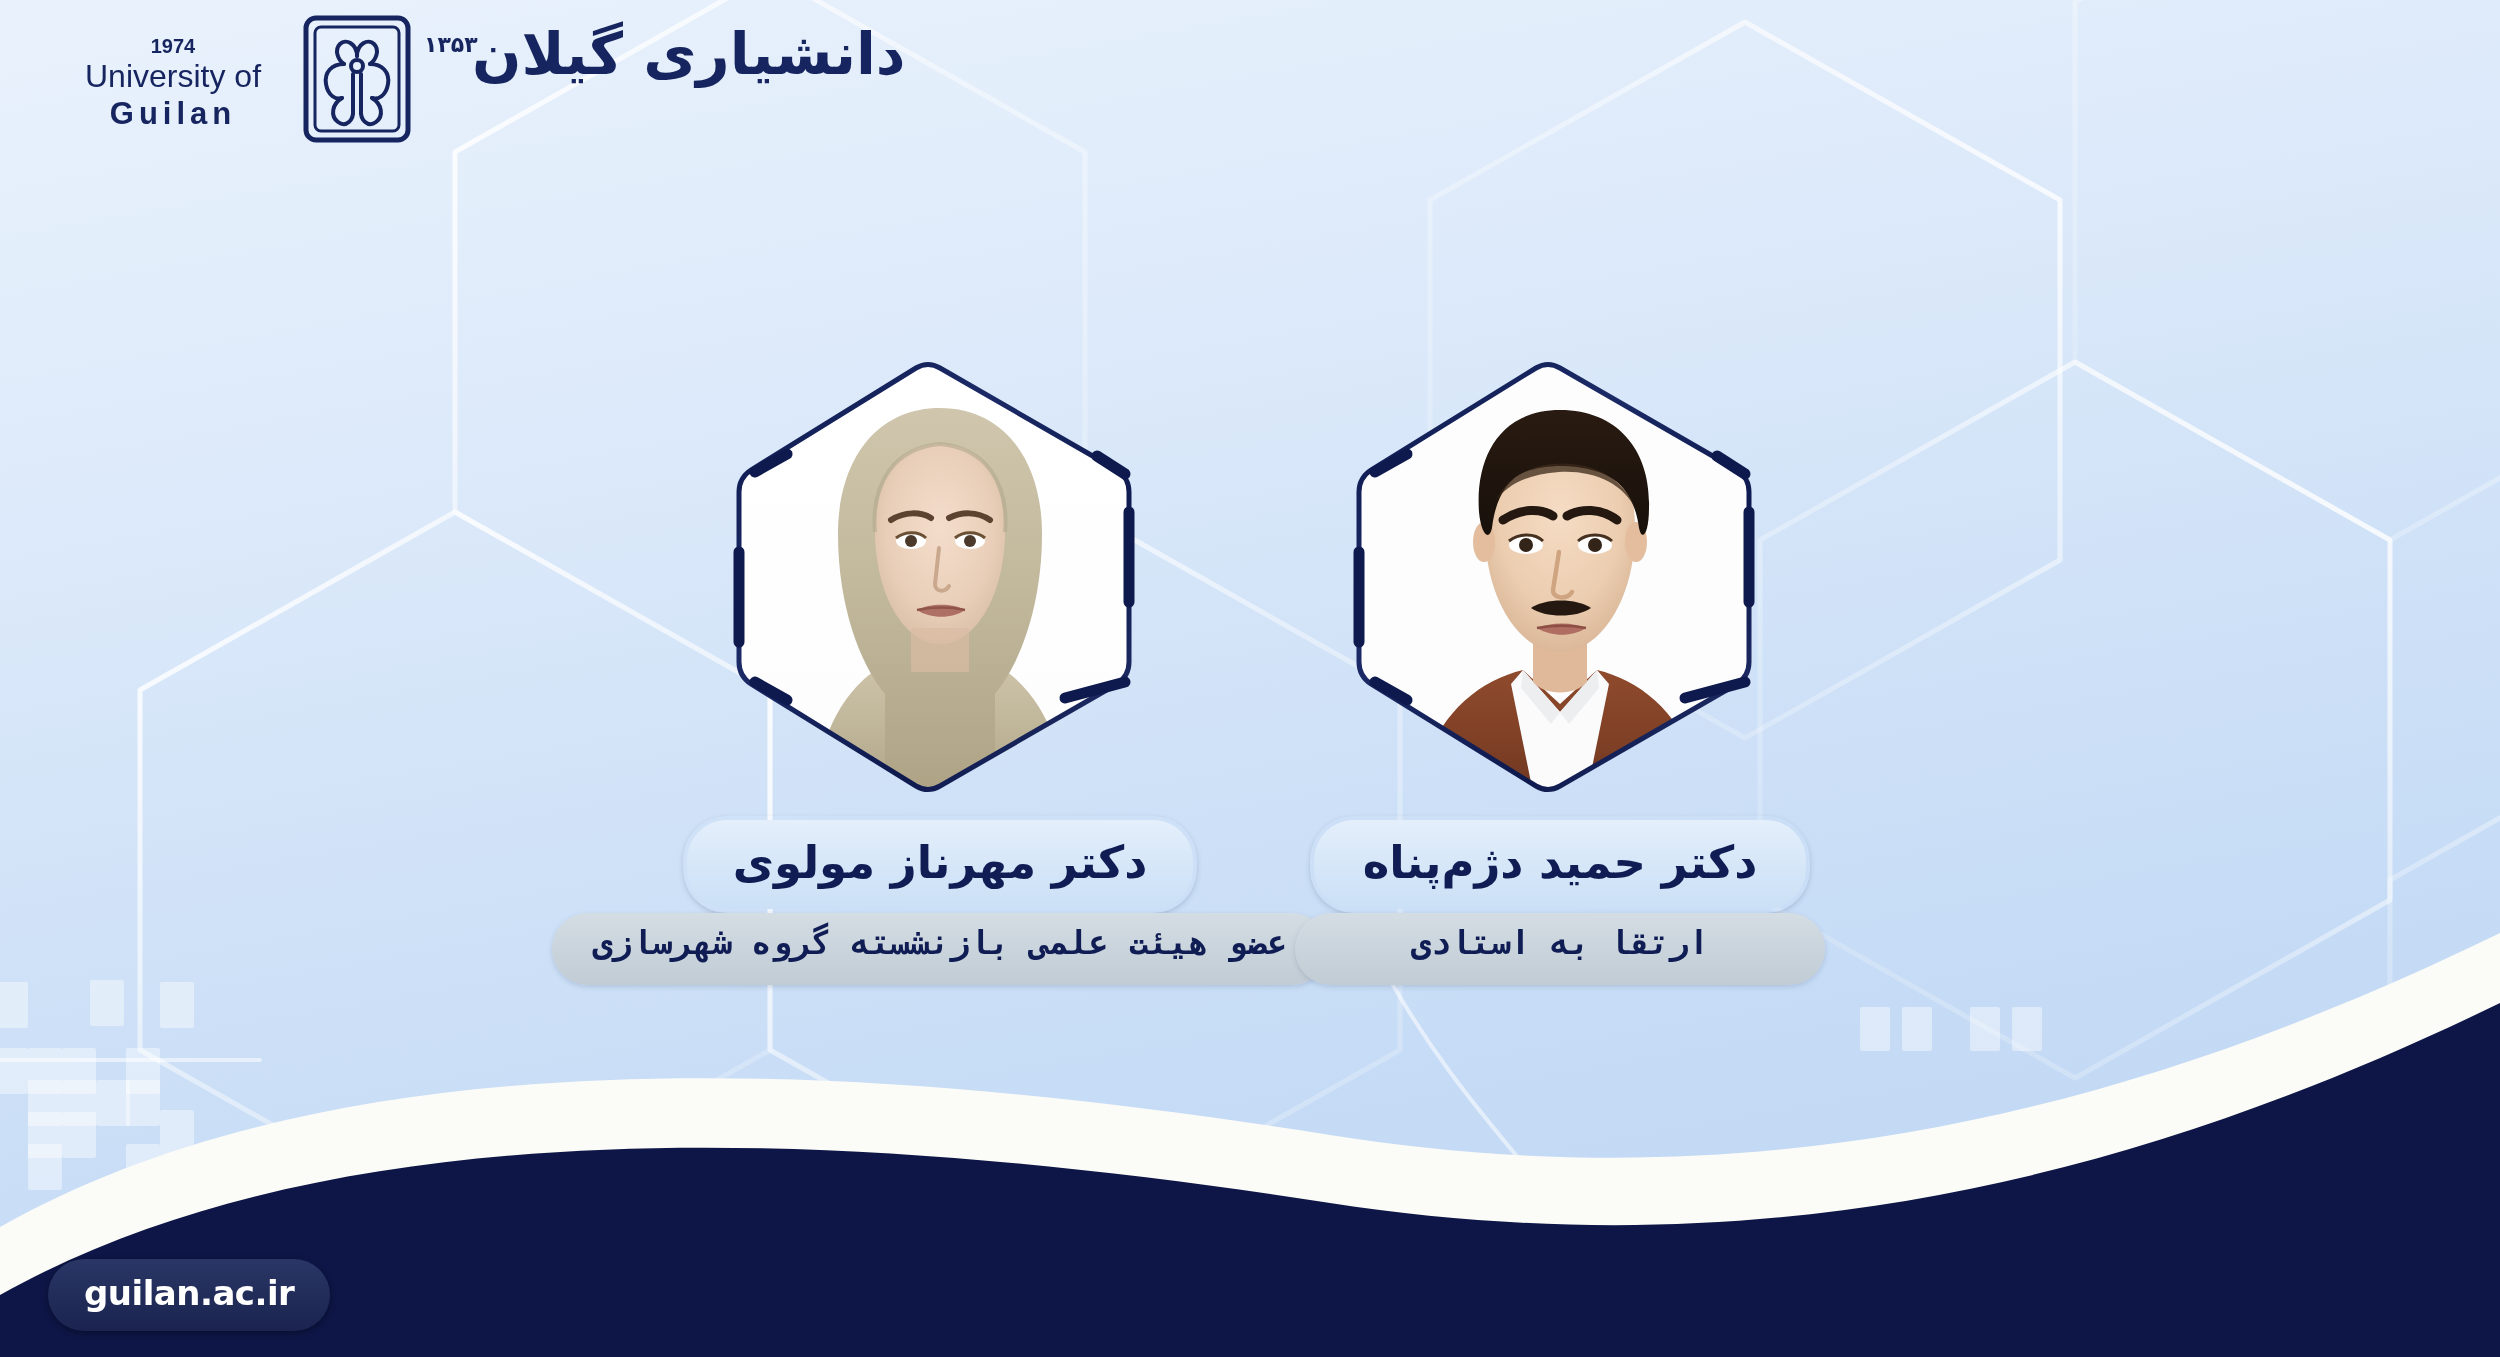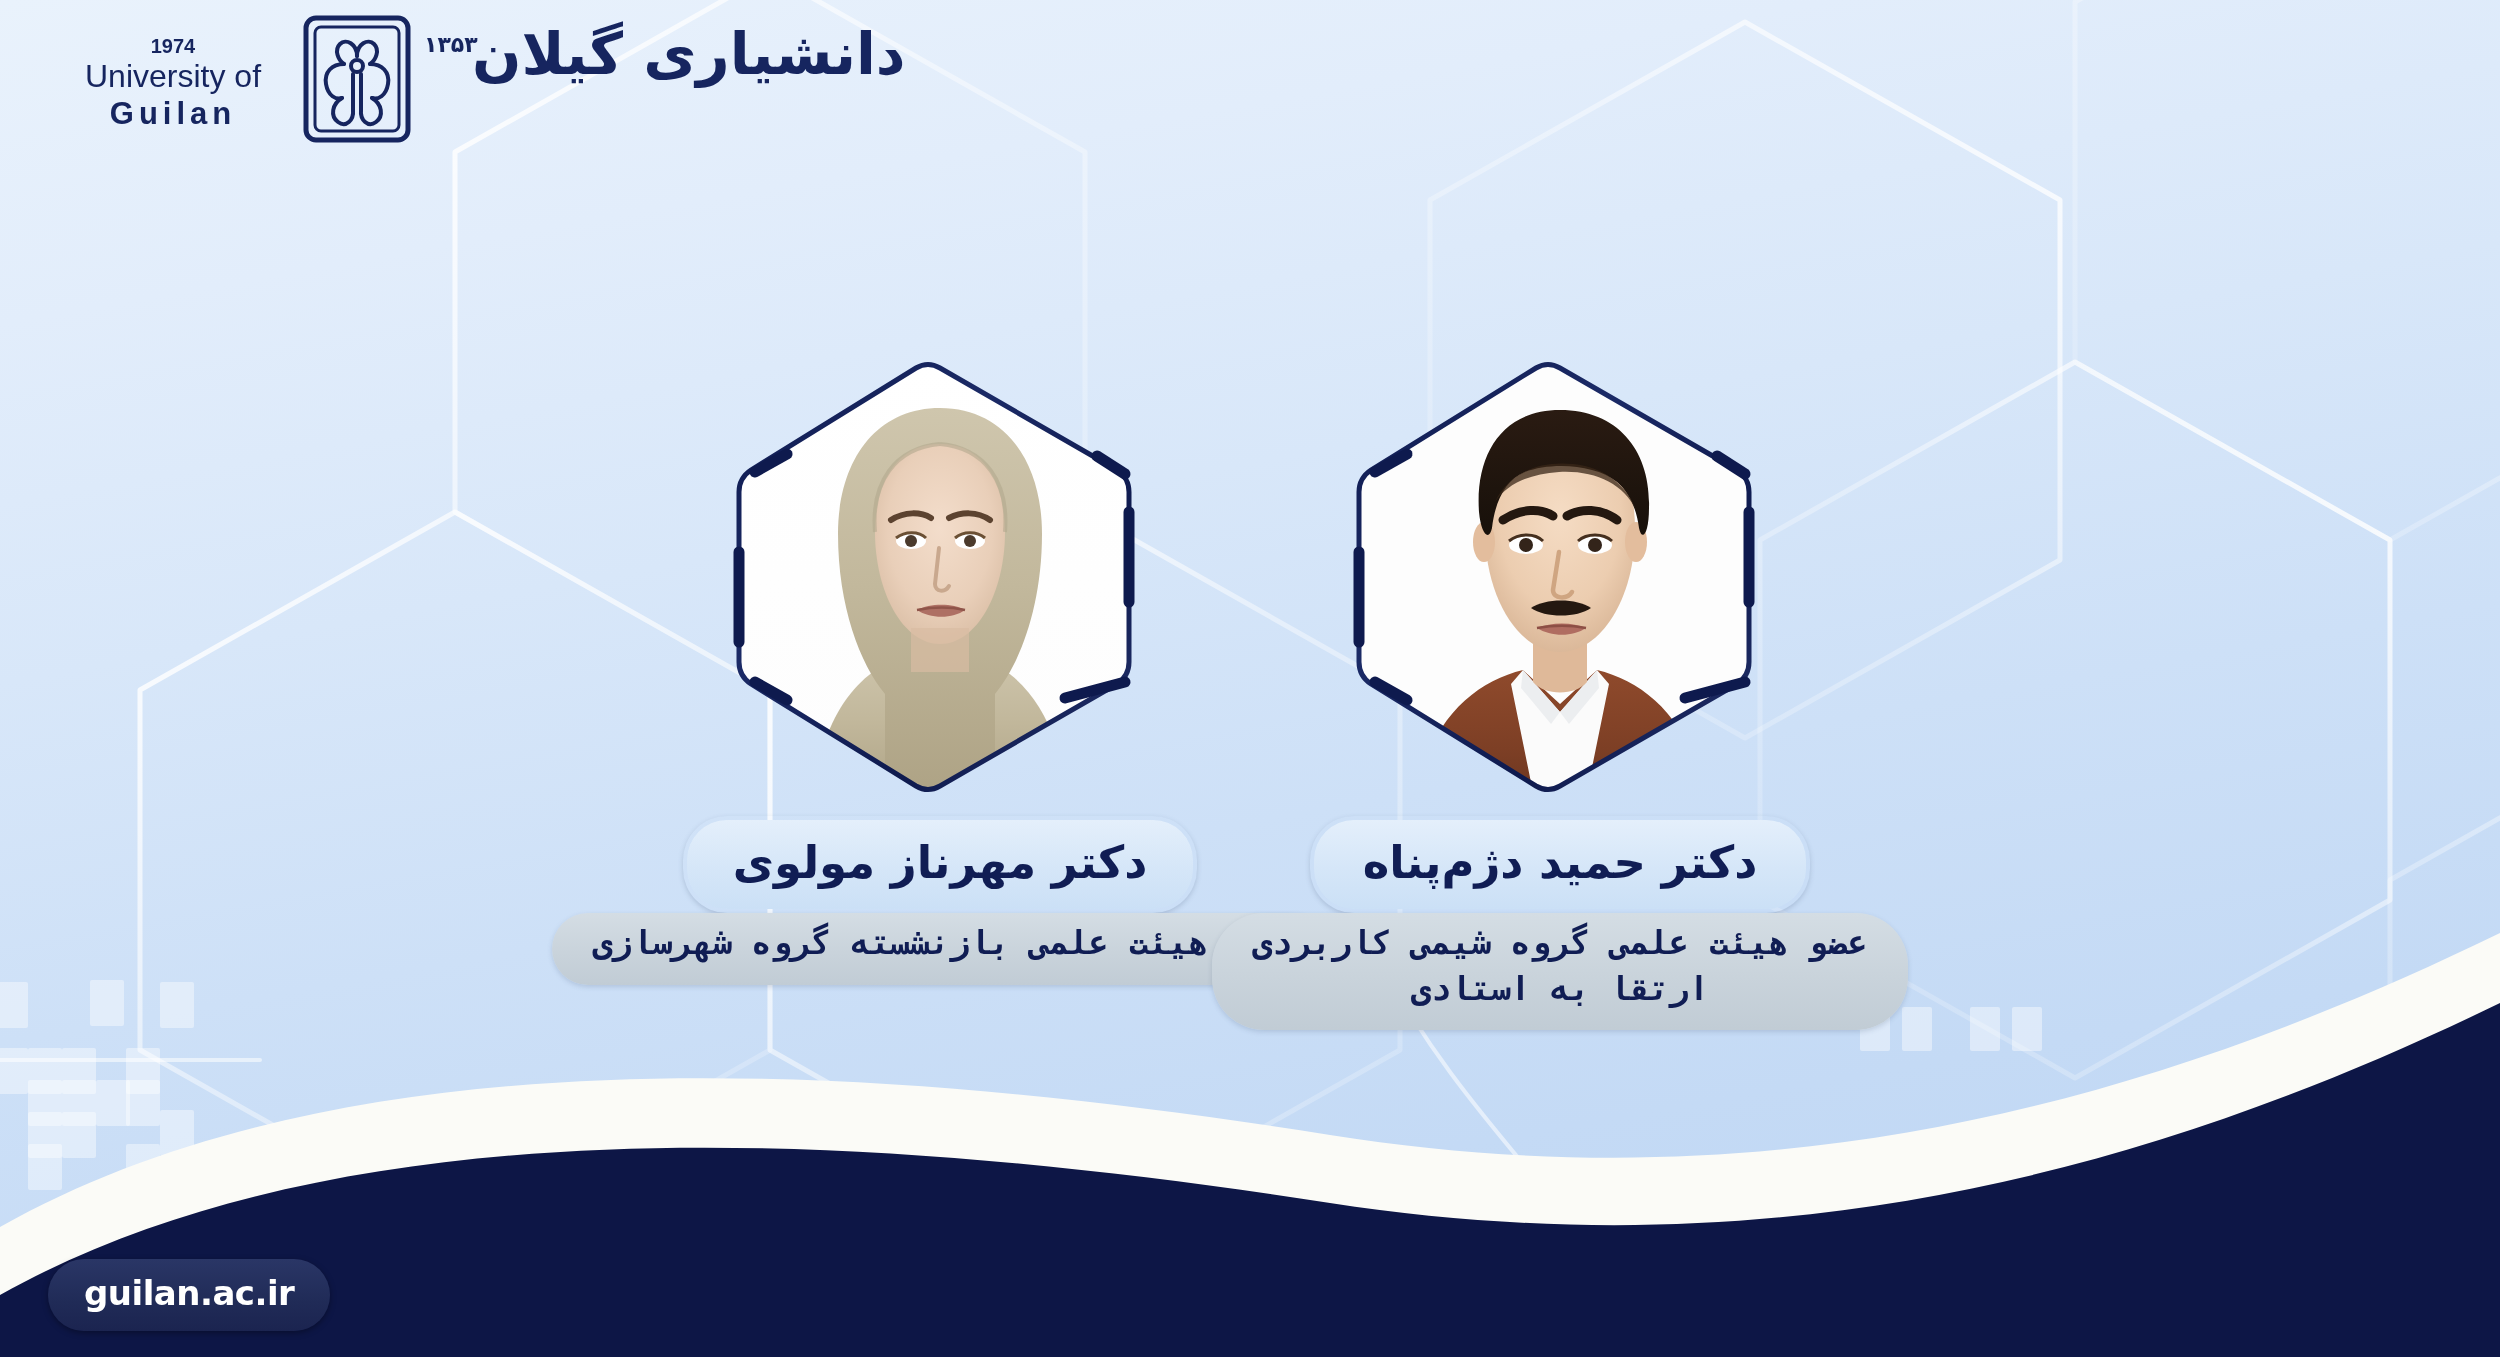--- a/index.html
+++ b/index.html
@@ -524,21 +524,20 @@
             <path d="M340 346 L400 330"></path>
           </g>
         </svg>
       </div>
 
       <div class="name-badge">
         <div class="name-badge-text">دکتر حمید دژم‌پناه</div>
       </div>
 
       <div class="role-badge">
-        <div class="role-line">عضو هیئت علمی گروه شیمی کاربردی</div>
         <div class="role-line">ارتقا به استادی</div>
       </div>
     </div>
   </div>
 
   <svg class="waves" viewBox="0 0 2500 460" preserveAspectRatio="none">
     <path d="M0 330 C360 126, 900 170, 1330 238 C1760 306, 2130 216, 2500 36
              L2500 460 L0 460 Z" fill="#fbfbf7"></path>
     <path d="M0 398 C360 196, 900 240, 1330 306 C1760 372, 2130 286, 2500 106
              L2500 460 L0 460 Z" fill="#0d1646"></path>

